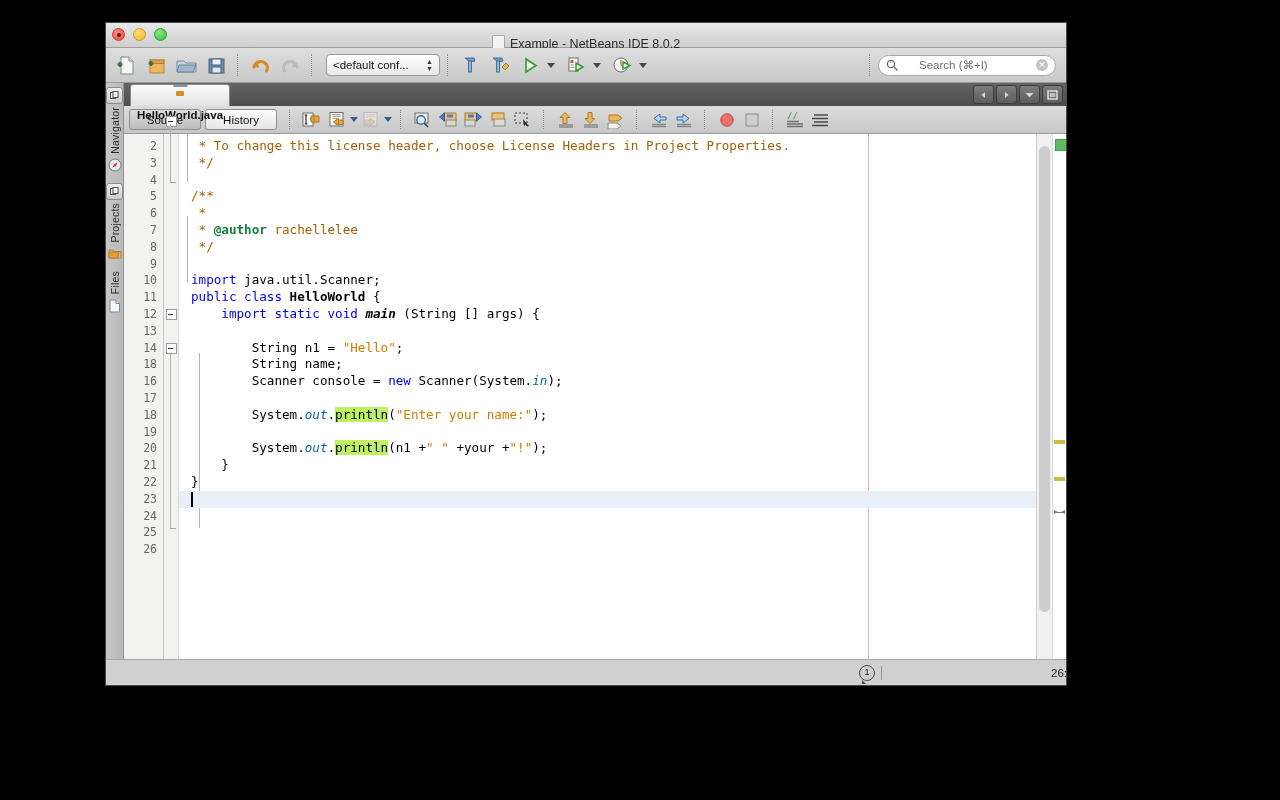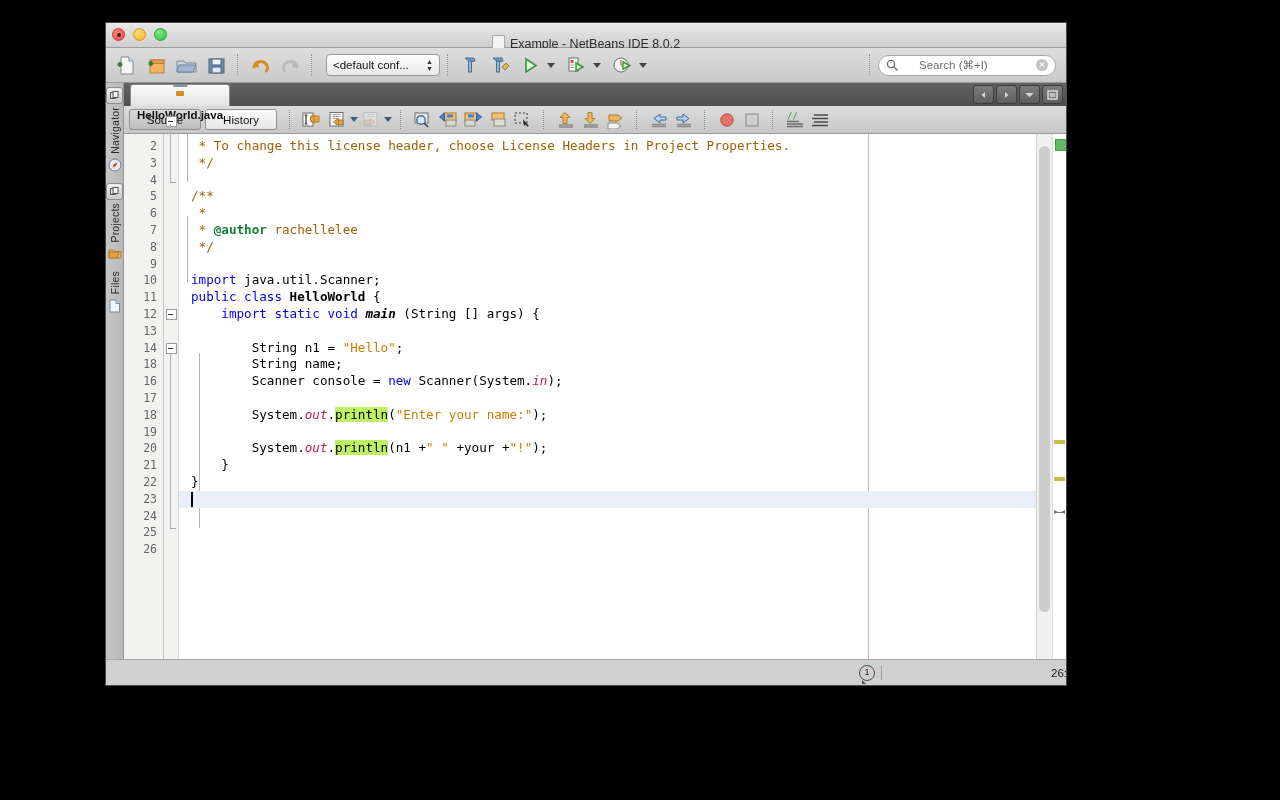--- a/index.html
+++ b/index.html
@@ -94,21 +94,21 @@
   .foldcol{width:14px;background:#f2f2f0;border-right:1px solid #d8d8d8;flex:none;
            position:relative;padding-top:4px;}
   .codecol{flex:1;position:relative;padding-top:4px;overflow:hidden;background:#fff;}
   .cline{height:16.8px;line-height:16.8px;font-family:"DejaVu Sans Mono",monospace;
          font-size:12.6px;color:#000;white-space:pre;padding-left:12px;position:relative;}
   .cline.cur{background:#e9eff9;}
   .cmt{color:#a16207;}
   .cmt-b{color:#15803d;font-weight:bold;}
   .kw{color:#0000e6;}
   .str{color:#ce7b00;}
-  .fld{color:#be185d;font-style:italic;}
+  .fld{color:#0369a1;font-style:italic;}
   .bld{font-weight:bold;}
   .bldi{font-weight:bold;font-style:italic;}
   .hl{background:#bef264;}
   .margin-line{position:absolute;left:689px;top:0;bottom:0;width:1px;background:#f2aaaa;}
   .caret{position:absolute;left:12px;top:1px;width:1.6px;height:15px;background:#000;}
 
   
   .fguide{position:absolute;background:#a8a8a8;}
   .fbox{position:absolute;width:9px;height:9px;border:1px solid #9a9a9a;background:#fff;}
   .fbox::after{content:"";position:absolute;left:1px;top:3.5px;width:5px;height:1px;background:#333;}

